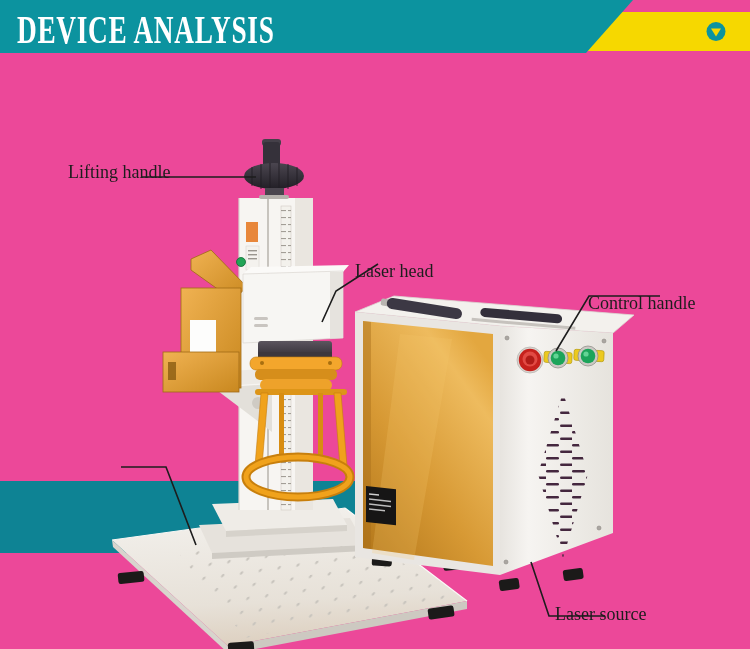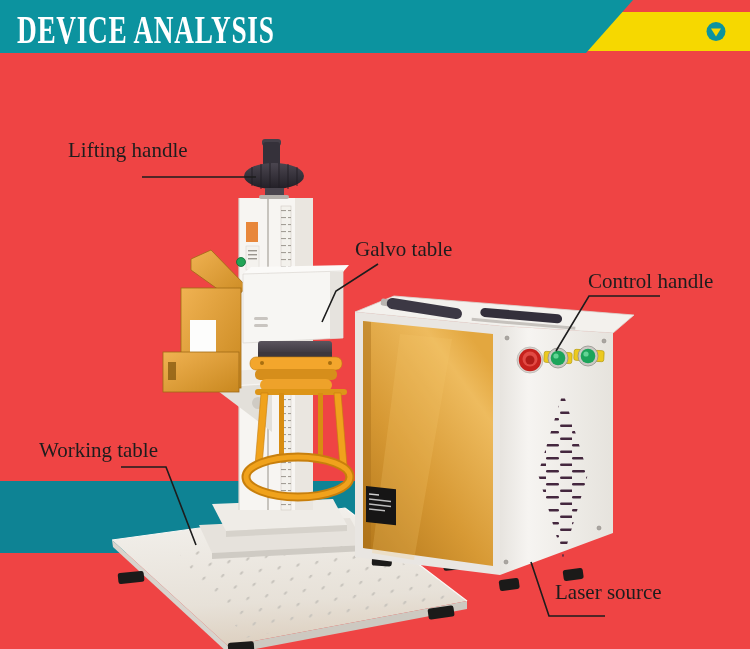--- a/index.html
+++ b/index.html
@@ -1,33 +1,33 @@
 <!DOCTYPE html>
 <html style="--header-teal: #0c939f; --band-teal: #0e8394; --ribbon-yellow: #f6d800; --label-ink: #1d1d1d; --machine-gold: #dfa23e; --ring-orange: #f0a21c; --estop-red: #c6211d; --button-green: #1ca45a; --vent-plum: #44273e; --knob-black: #35313a;"><head>
 <meta charset="utf-8">
 <style>
   html,body{margin:0;padding:0;background:#fff;}
-  .page{position:relative;width:750px;height:649px;background:#ef4444;overflow:hidden;
+  .page{position:relative;width:750px;height:649px;background:#ec4899;overflow:hidden;
         font-family:"Liberation Serif",serif;}
   svg{display:block;}
   .header-svg,.scene{position:absolute;left:0;top:0;width:750px;}
   .header-svg{height:60px;}
   .scene{height:649px;}
   
   .banner{fill:var(--header-teal);}
   .ribbon{fill:var(--ribbon-yellow);}
   .chev-c{fill:var(--header-teal);}
   .chev-t{fill:var(--ribbon-yellow);}
   .title{position:absolute;left:17px;top:7px;margin:0;color:#ffffff;
          font-size:39px;font-weight:bold;letter-spacing:1px;white-space:nowrap;
          transform:scaleX(.70);transform-origin:0 0;}
   
   .band{fill:var(--band-teal);}
   
-  .callout{position:absolute;color:var(--label-ink);font-size:21px;white-space:nowrap;}
+  .callout{position:absolute;color:var(--label-ink);font-size:18px;white-space:nowrap;margin-top:24px;}
   .leader{stroke:var(--label-ink);stroke-width:1.6;fill:none;}
   .col-face{fill:#f7f5f2;} .col-side{fill:#eae6e0;}
   .vent{fill:var(--vent-plum);}
   .estop-red{fill:var(--estop-red);}
   .btn-green{fill:var(--button-green);}
   .ring-outer{fill:none;stroke:#c87f0c;stroke-width:9;}
   .ring-inner{fill:none;stroke:var(--ring-orange);stroke-width:5;}
   .rod{fill:var(--ring-orange);stroke:#c67c0e;stroke-width:.6;}
   .foot{fill:#1b1a19;}
   .screw{fill:#aaa6a1;stroke:#8d8984;stroke-width:.6;}
@@ -243,18 +243,17 @@
     <polygon class="ribbon" points="616,12 750,12 750,51 584,51"></polygon>
     <polygon class="banner" points="0,0 633,0 586,53 0,53"></polygon>
     <g>
       <circle class="chev-c" cx="716" cy="31.5" r="9.5"></circle>
       <polygon class="chev-t" points="711,28.5 721,28.5 716,36.5"></polygon>
     </g>
   </svg>
   <h1 class="title">DEVICE ANALYSIS</h1>
 
   <div class="callout" style="left:68px;top:138px">Lifting handle</div>
-  <div class="callout" style="left:355px;top:237px">Galvo table</div>
+  <div class="callout" style="left:355px;top:237px">Laser head</div>
   <div class="callout" style="left:588px;top:269px">Control handle</div>
-  <div class="callout" style="left:39px;top:438px">Working table</div>
   <div class="callout" style="left:555px;top:580px">Laser source</div>
 
 </div>
 
 </body></html>

